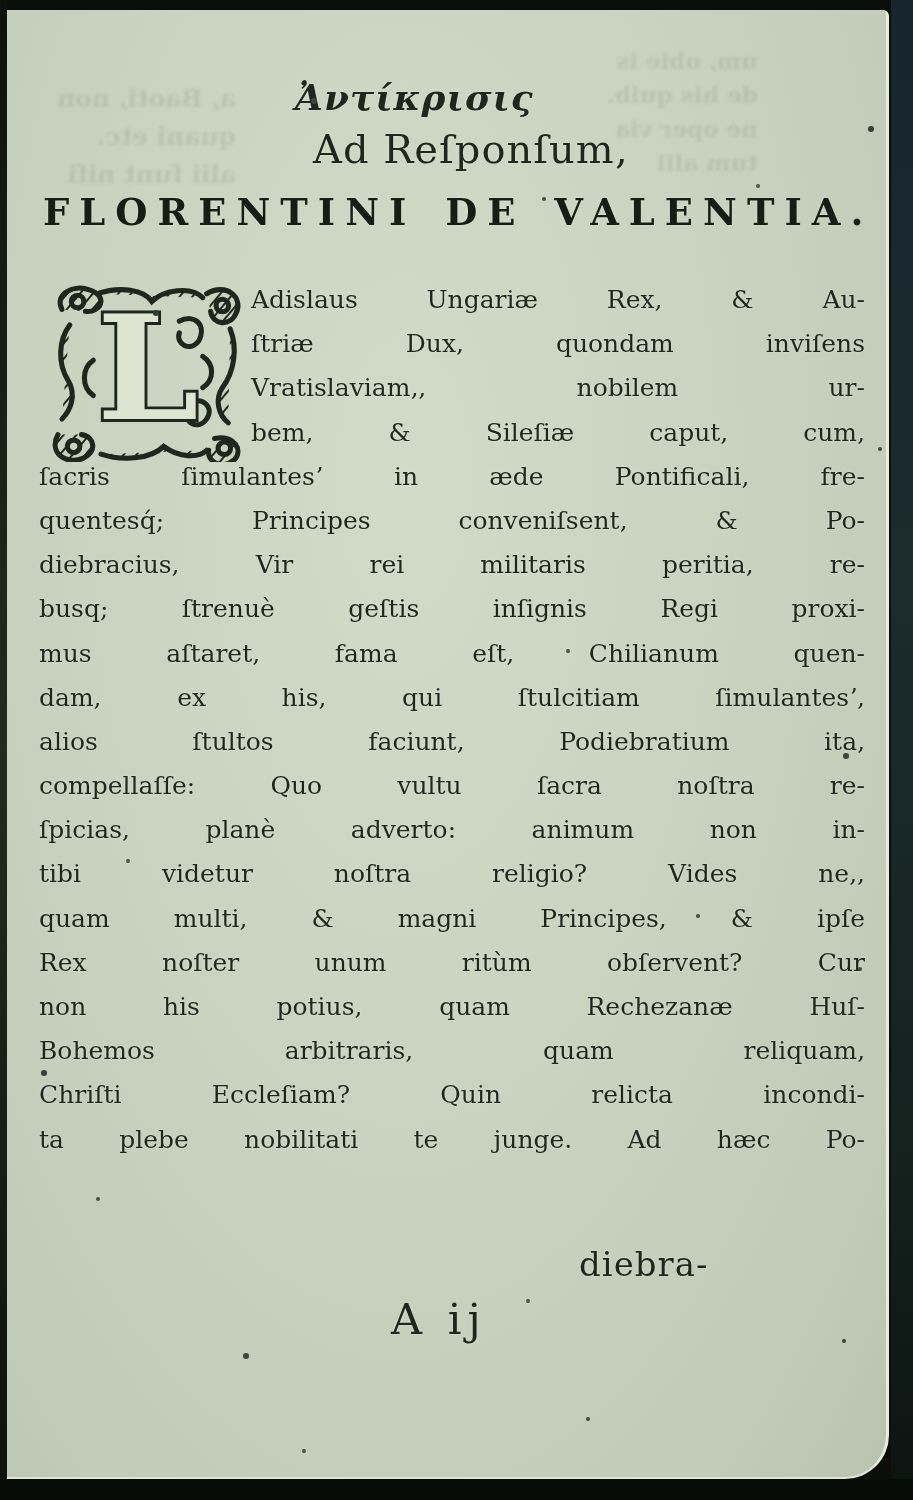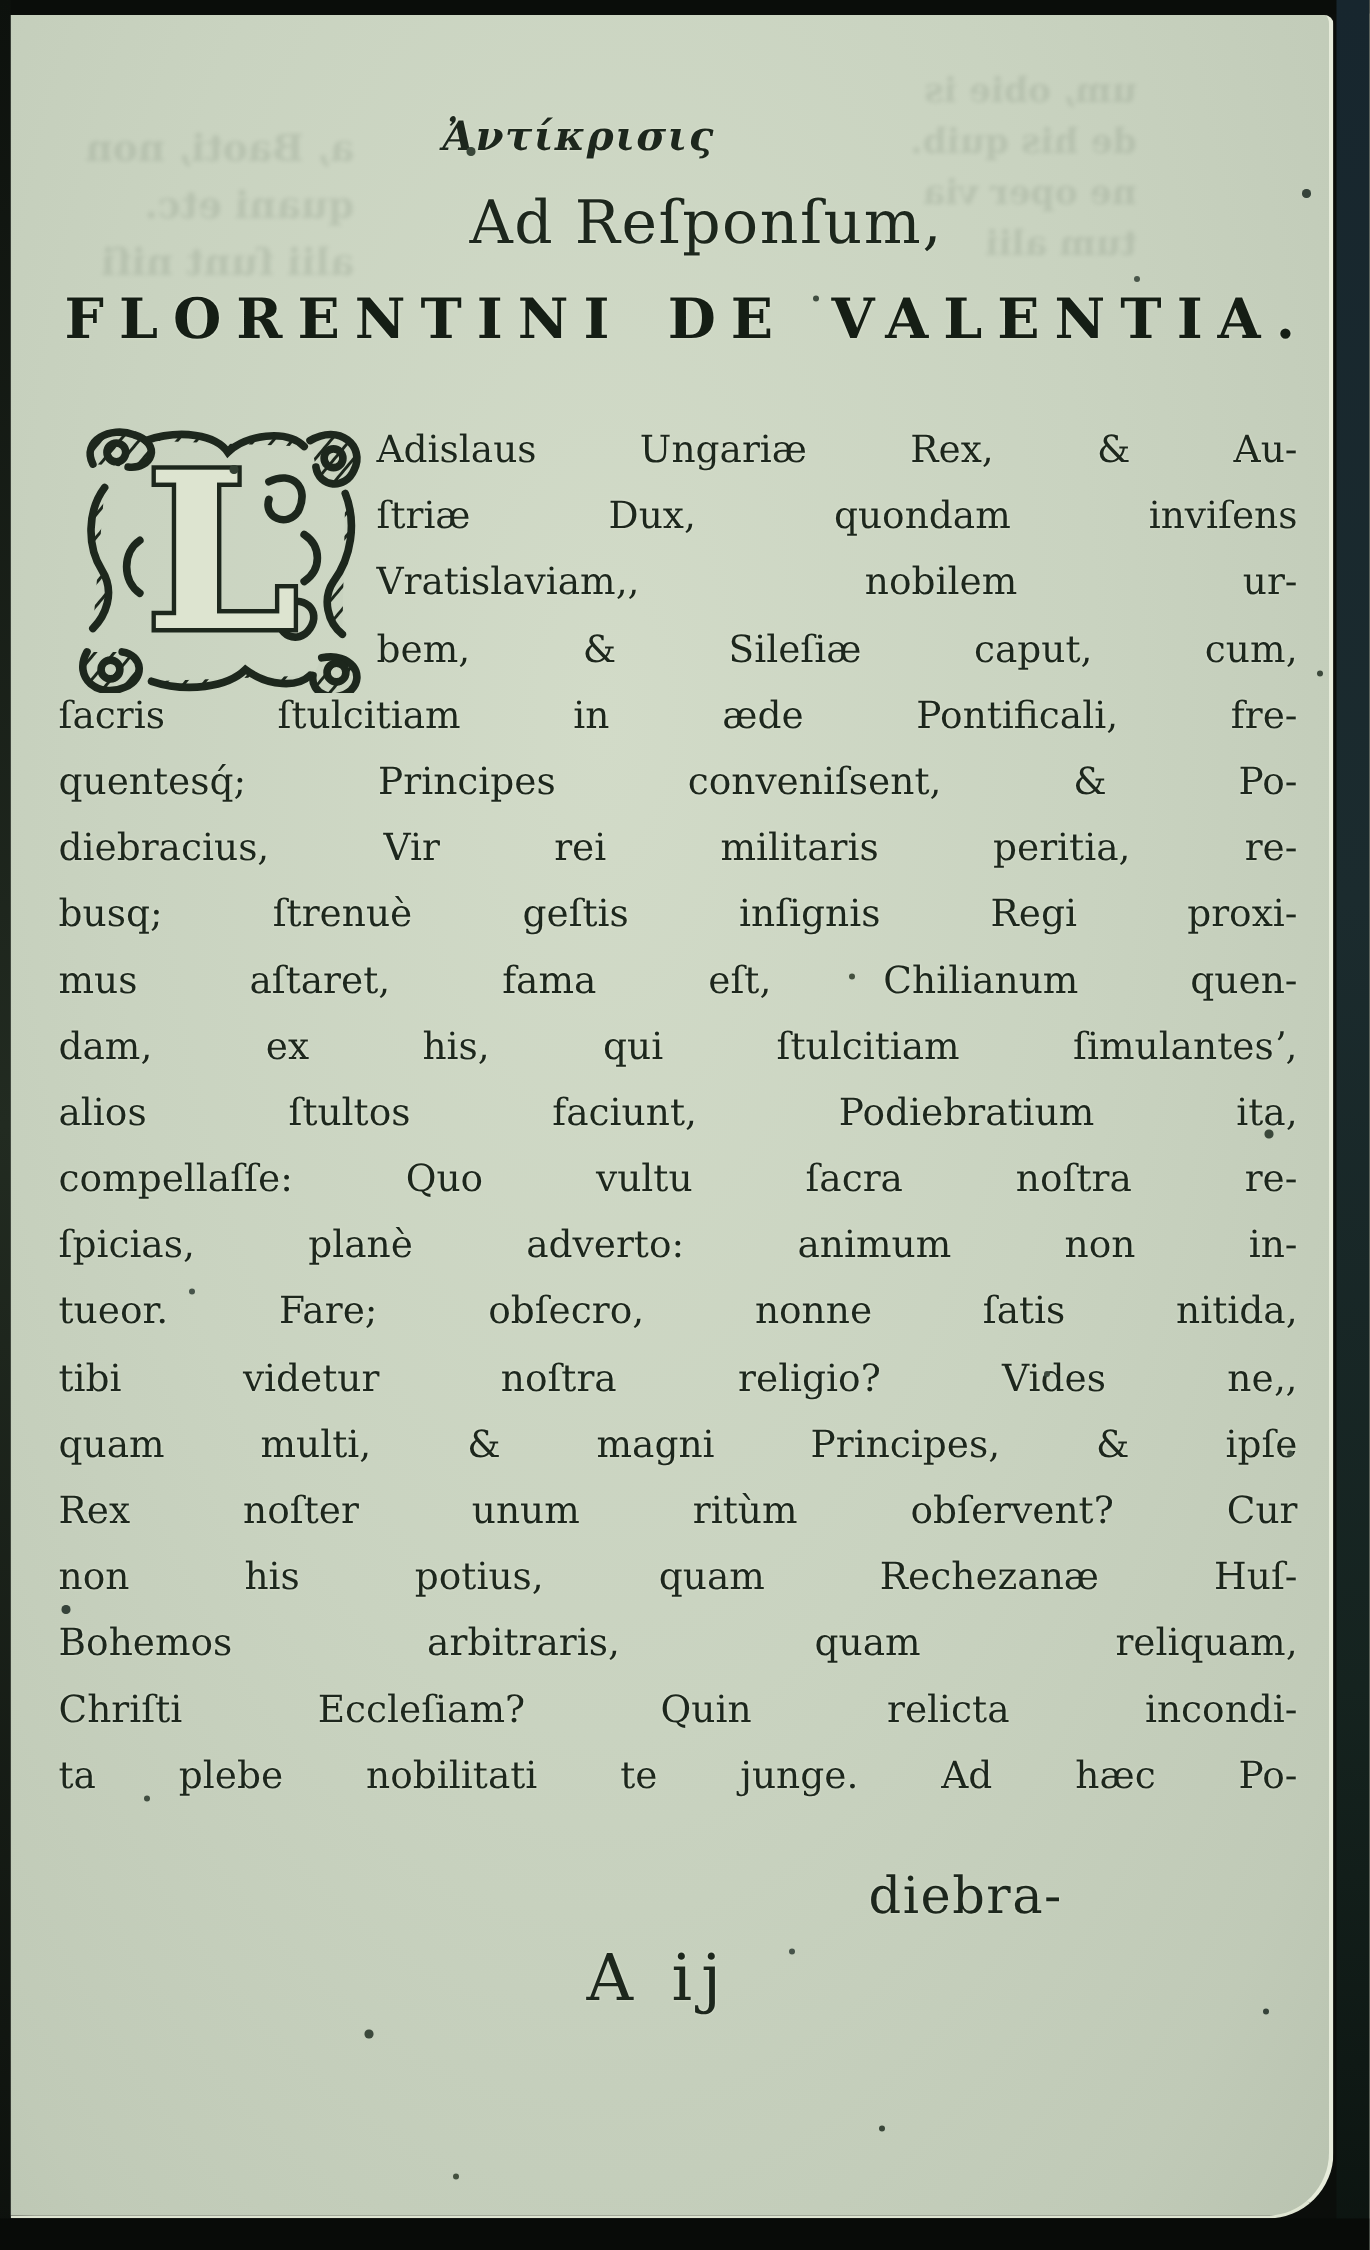--- a/index.html
+++ b/index.html
@@ -16,21 +16,21 @@
     border-bottom-right-radius:44px;
     border-top-right-radius:6px;
   }
   .edge-band{
     position:absolute;right:0;top:0;width:22px;height:1500px;
     background:linear-gradient(180deg,#17262e 0%,#1b2b2e 40%,#15231f 75%,#0c1410 100%);
   }
   .ink{color:#1d271d;text-shadow:0 0 2px rgba(240,245,228,.65);}
   .greek-title{
     position:absolute;left:288px;top:66px;width:210px;text-align:left;
-    font-size:27px;font-weight:bold;font-style:italic;letter-spacing:1px;
+    font-size:36px;font-weight:bold;font-style:italic;letter-spacing:1px;
   }
   .subtitle{
     position:absolute;left:306px;top:116px;
     font-size:40px;letter-spacing:1px;
   }
   .main-title{
     position:absolute;left:36px;top:180px;width:812px;text-align:left;
     font-size:37px;font-weight:bold;letter-spacing:10px;word-spacing:6px;
     white-space:nowrap;color:#151e15;text-shadow:0 0 2px rgba(240,245,228,.65);
   }
@@ -127,30 +127,29 @@
       </g>
       <text x="50" y="70" text-anchor="middle" font-family="DejaVu Serif, Liberation Serif, serif" font-size="74" font-weight="bold" fill="#dde4d0" stroke="#1d271d" stroke-width="3" paint-order="stroke">L</text>
     </svg>
   </div>
 
   <div class="body-text ink">
       <div class="bline ind">Adislaus Ungariæ Rex, &amp; Au-</div>
       <div class="bline ind">ſtriæ Dux, quondam inviſens</div>
       <div class="bline ind">Vratislaviam‚, nobilem ur-</div>
       <div class="bline ind">bem, &amp; Sileſiæ caput, cum‚</div>
-      <div class="bline">ſacris ſtulcitiam in æde Pontificali, fre-</div>
+      <div class="bline">ſacris ſimulantesʼ in æde Pontificali, fre-</div>
       <div class="bline">quentesq́; Principes conveniſsent, &amp; Po-</div>
       <div class="bline">diebracius, Vir rei militaris peritia, re-</div>
       <div class="bline">busq; ſtrenuè geſtis inſignis Regi proxi-</div>
       <div class="bline">mus aſtaret, fama eſt, Chilianum quen-</div>
       <div class="bline">dam, ex his, qui ſtulcitiam ſimulantesʼ,</div>
       <div class="bline">alios ſtultos faciunt, Podiebratium ita‚</div>
       <div class="bline">compellaſſe: Quo vultu ſacra noſtra re-</div>
       <div class="bline">ſpicias, planè adverto: animum non in-</div>
-      <div class="bline">tueor. Fare; obſecro, nonne ſatis nitida‚</div>
       <div class="bline">tibi videtur noſtra religio? Vides ne‚,</div>
       <div class="bline">quam multi, &amp; magni Principes, &amp; ipſe</div>
       <div class="bline">Rex noſter unum ritùm obſervent? Cur</div>
       <div class="bline">non his potius, quam Rechezanæ Huſ-</div>
       <div class="bline">Bohemos arbitraris, quam reliquam‚</div>
       <div class="bline">Chriſti Eccleſiam? Quin relicta incondi-</div>
       <div class="bline">ta plebe nobilitati te junge. Ad hæc Po-</div>
     </div>
 
   <div class="footer-sig ink">A ij</div>

